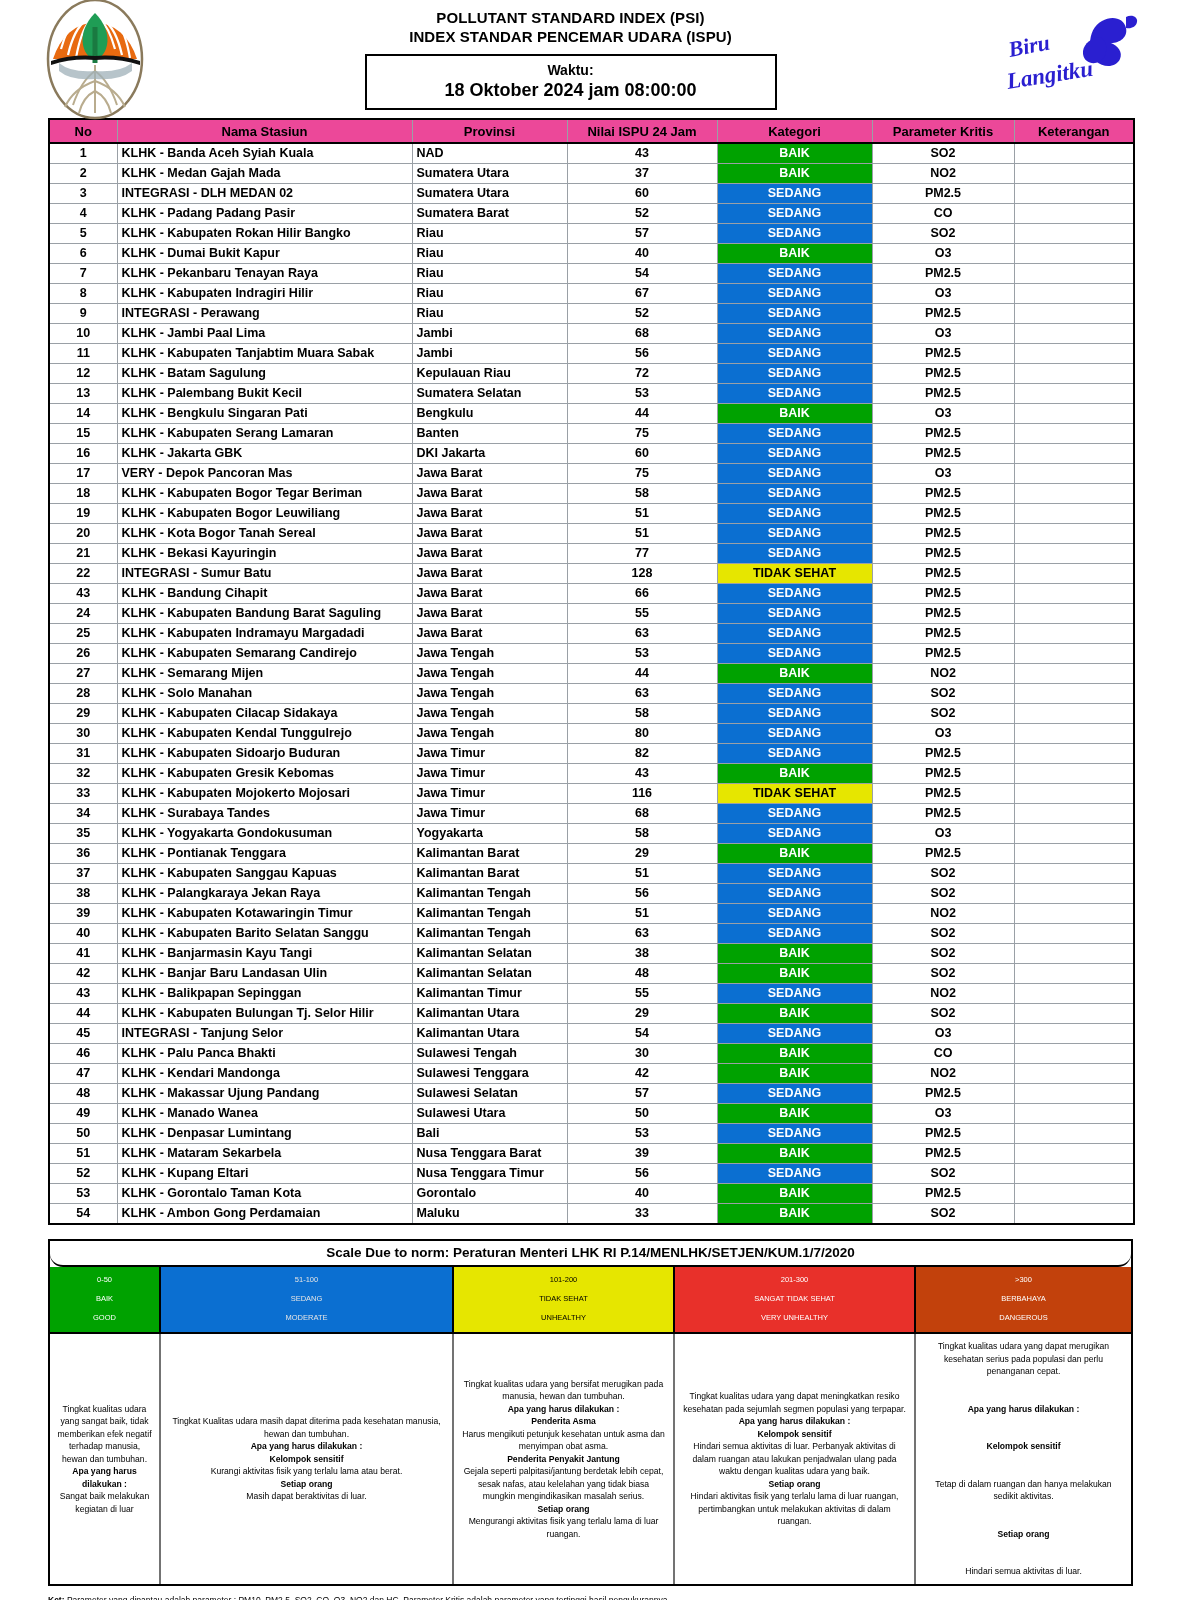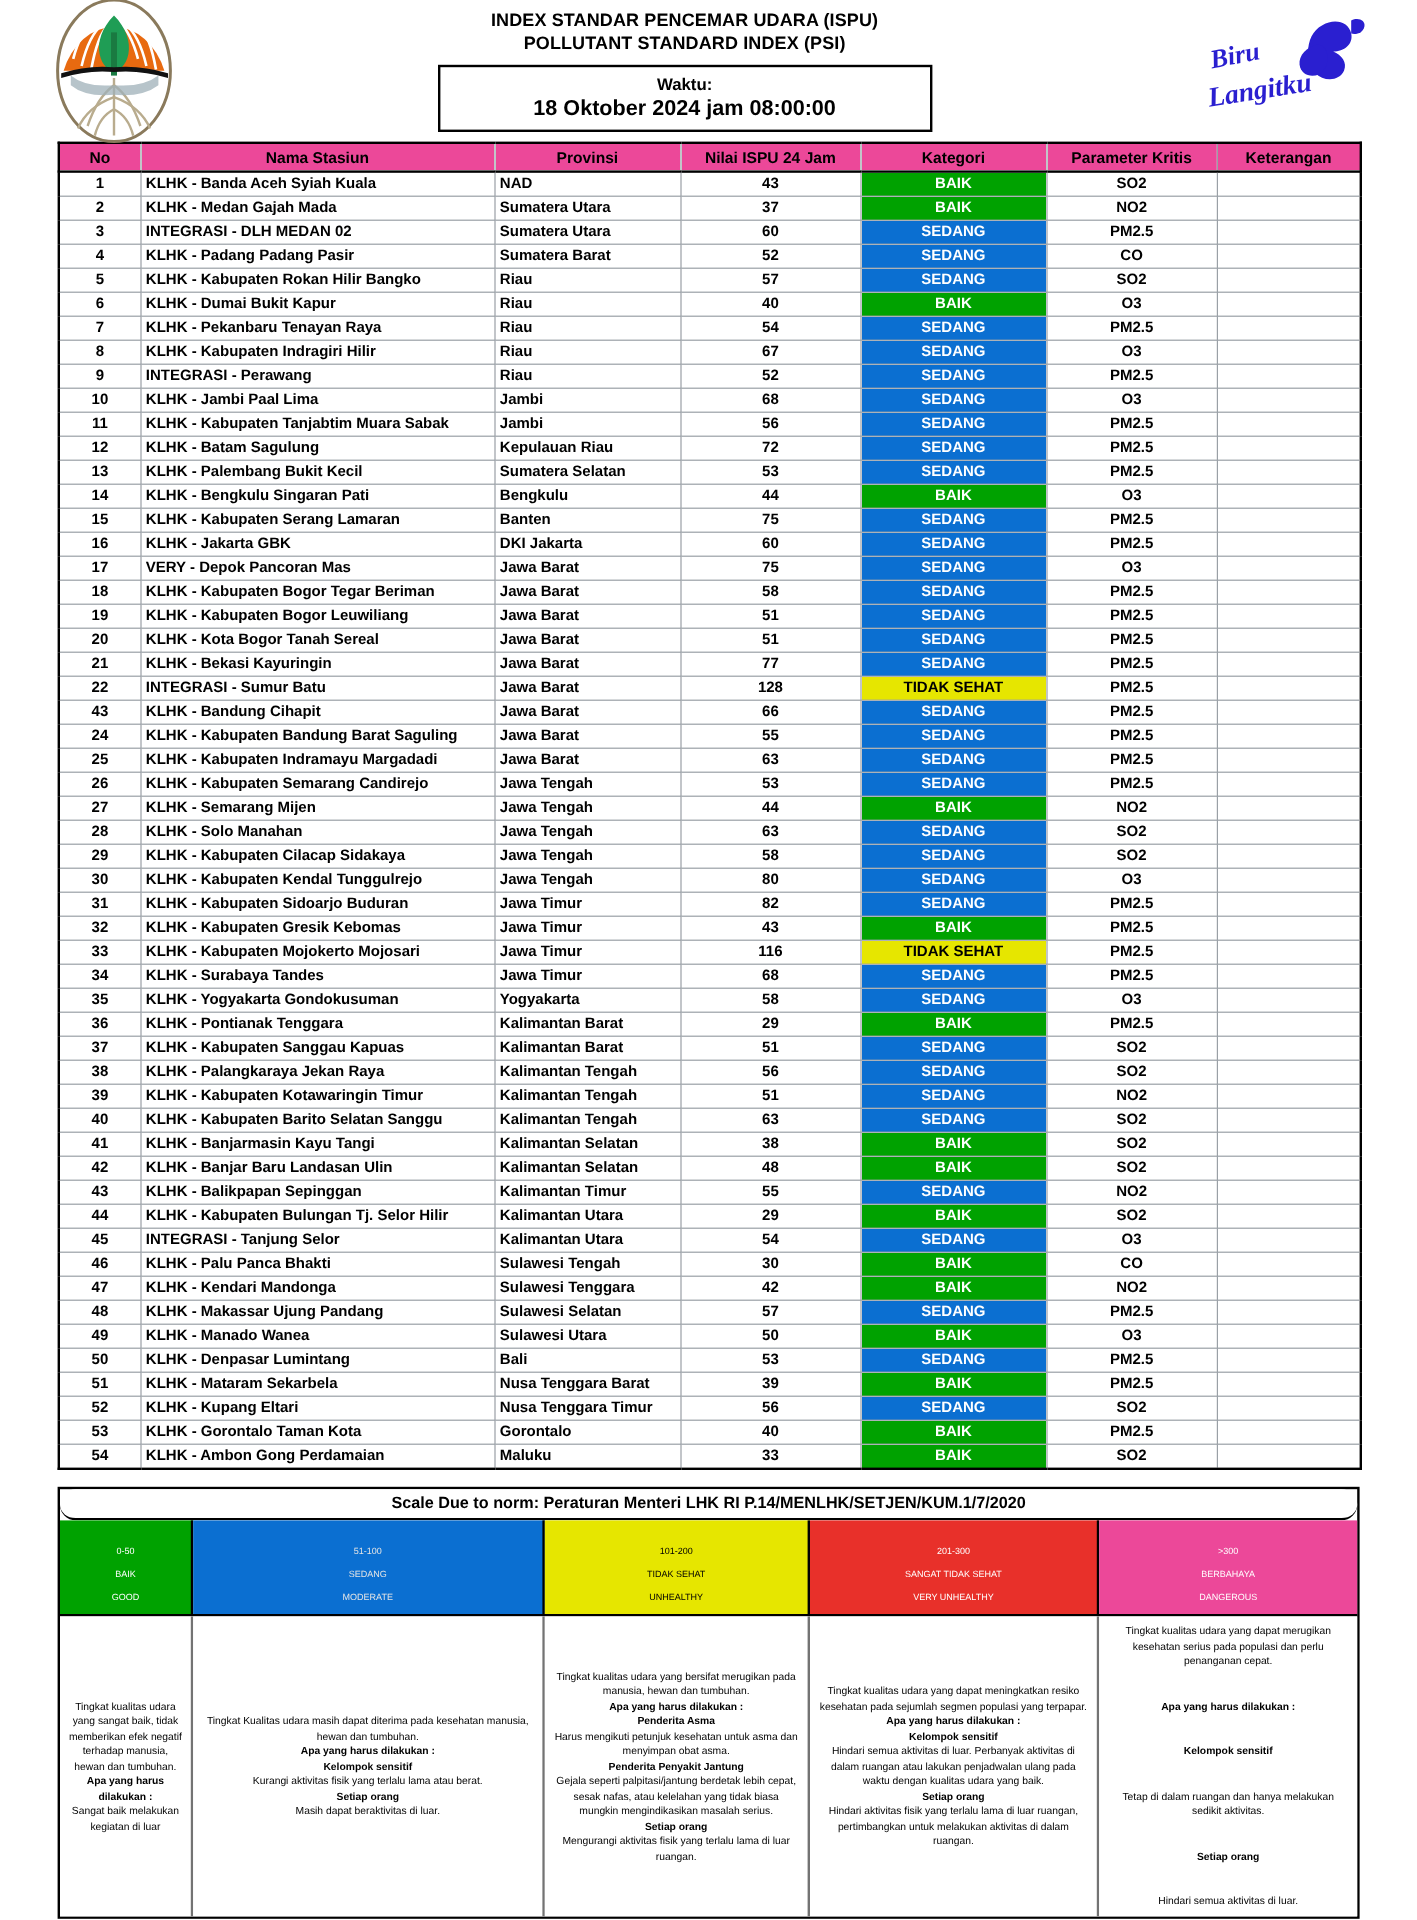--- a/index.html
+++ b/index.html
@@ -63,30 +63,30 @@
   .kat-TIDAK  { background:#e6e600; color:#000000; }
 
   
   .scale-area { padding: 14px 48px 0; }
   .scale-box { width:1085px; border:2px solid #000; }
   .scale-title {
     text-align:center; font-weight:bold; font-size:13.5px;
     padding:4px 0 5px; border-bottom:2px solid #000; background:#fff;border-radius:13px;
   }
   .scale-bands { display:flex; }
-  .band { flex:1; text-align:center; padding:18px 2px 6px; border-right:2px solid #000;}
+  .band { flex:1; text-align:center; padding:5px 2px 6px; border-right:2px solid #000;}
   .band:last-child{ border-right:none; }
   .band .rng { font-size:7.5px; line-height:16px; }
   .band .id  { font-size:7.5px; line-height:21px; }
   .band .en  { font-size:7.5px; line-height:17px; }
   .b-green{ background:#00a200; color:#fff; }
   .b-blue { background:#0b6fd1; color:#e5e5e5; }
   .b-yellow{ background:#e6e600; color:#000; }
   .b-red  { background:#e8302a; color:#fff; }
-  .b-black{ background:#ec4899; color:#fff; }
+  .b-black{ background:#c2410c; color:#fff; }
   .band-w1{ flex:0 0 111px; }
   .band-w2{ flex:0 0 293px; }
   .band-w3{ flex:0 0 221px; }
   .band-w4{ flex:0 0 241px; }
   .band-w5{ flex:0 0 215px; }
 
   .desc-row { display:flex; border-top:2px solid #000; }
   .desc {
     border-right:2px solid #737373;
     padding:6px 7px;
@@ -137,22 +137,22 @@
           <path d="M52 84 q-22 8 -30 26"></path>
             <path d="M52 84 q22 8 30 26"></path>
           <path d="M52 94 q-12 6 -16 22"></path>
             <path d="M52 94 q12 6 16 22"></path>
         </g>
         <path d="M16 66 q12 10 36 8 q24 2 37 -8 l0 8 q-13 10 -37 8 q-24 2 -36 -8 z" fill="#9fb0b8" opacity=".75"></path>
       </svg>
     </div>
 
     <div class="title-block">
+      <div class="title-line">POLLUTANT STANDARD INDEX (PSI)</div>
       <div class="title-line">INDEX STANDAR PENCEMAR UDARA (ISPU)</div>
-      <div class="title-line">POLLUTANT STANDARD INDEX (PSI)</div>
       <div class="waktu-box">
         <div class="waktu-label">Waktu:</div>
         <div class="waktu-value">18 Oktober 2024 jam 08:00:00</div>
       </div>
     </div>
 
     <div class="brand-wrap">
       <svg class="brand" viewBox="0 0 140 92">
         <g fill="#2a1fd0">
           <path d="M96 8 c10 -6 22 -3 24 7 c2 9 -6 15 -15 15 c7 3 12 9 9 16 c-4 9 -17 9 -24 2 c-4 -4 -6 -10 -6 -17 c0 -10 4 -19 12 -23 z"></path>

